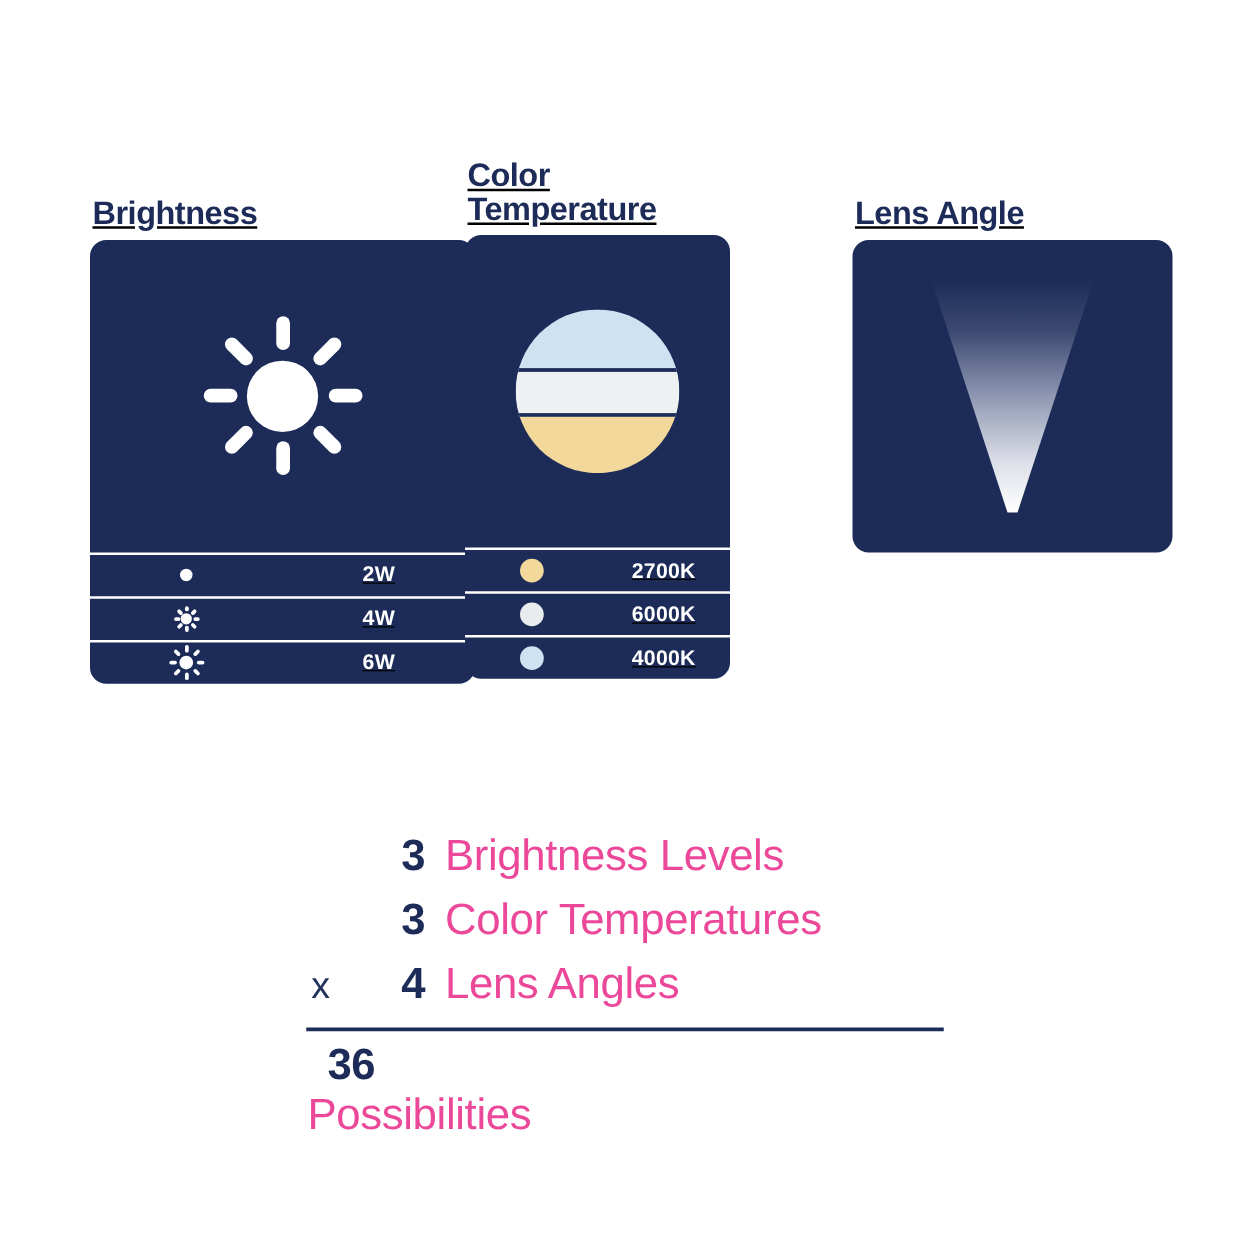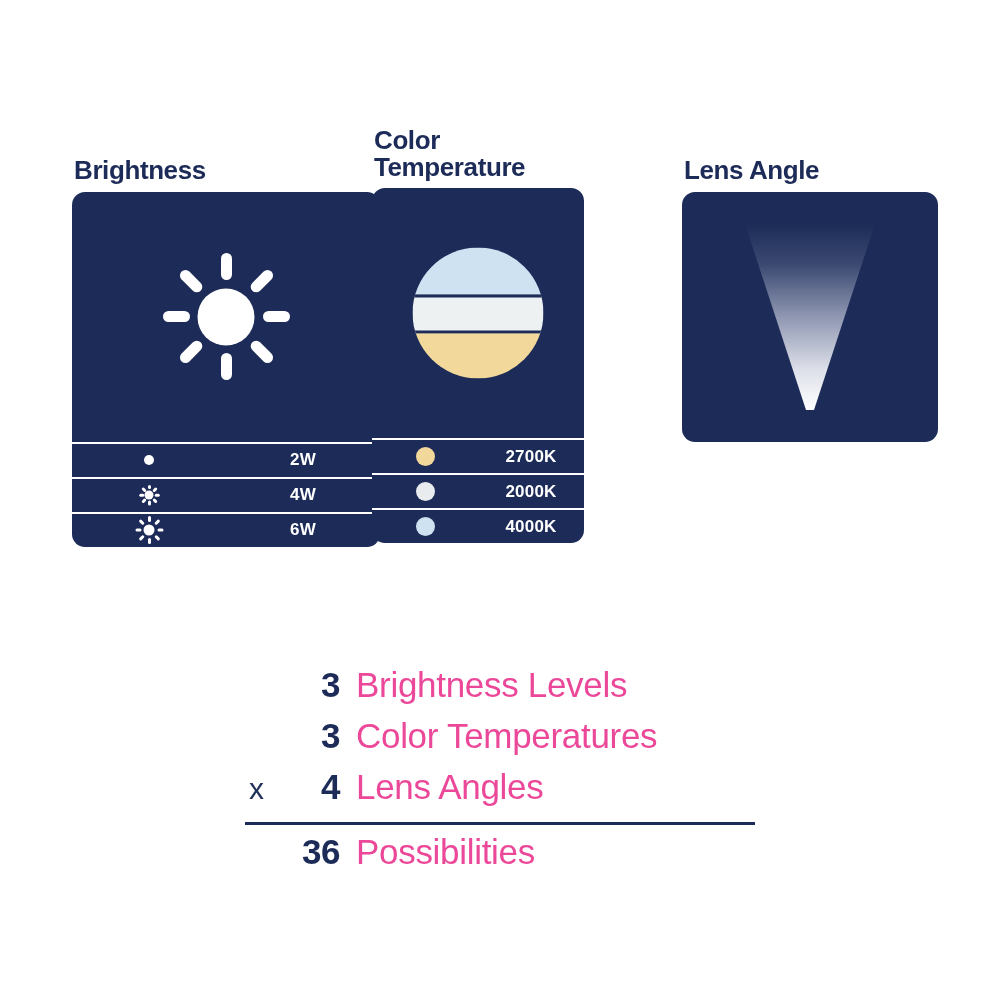--- a/index.html
+++ b/index.html
@@ -15,20 +15,21 @@
   }
   .canvas {
     position: relative;
     width: 1000px;
     height: 1000px;
   }
 
   
   .card-block {
     position: absolute;
+    text-decoration: underline;
   }
   .card-title {
     color: #1c2b57;
     font-weight: bold;
     font-size: 26px;
     line-height: 1.02;
     letter-spacing: -0.4px;
     margin: 0 0 8px 2px;
     white-space: pre-line;
   }
@@ -297,21 +298,21 @@
           <div class="row-icon">
             <span class="swatch" style="background:#f2d89a;"></span>
           </div>
           <div class="row-label">2700K</div>
         </div>
 
         <div class="row">
           <div class="row-icon">
             <span class="swatch" style="background:#e9ecee;"></span>
           </div>
-          <div class="row-label">2000K</div>
+          <div class="row-label">6000K</div>
         </div>
 
         <div class="row">
           <div class="row-icon">
             <span class="swatch" style="background:#cfe2f2;"></span>
           </div>
           <div class="row-label">4000K</div>
         </div>
 
       </div>
@@ -353,21 +354,21 @@
     </div>
 
     <div class="sum-row" style="margin-left:230px;">
       <span class="sum-op">x</span>
       <span class="sum-num">4</span>
       <span class="sum-label">Lens Angles</span>
     </div>
 
     <div class="sum-divider"></div>
 
-    <div class="sum-row" style="margin-left:230px;">
+    <div class="sum-row" style="margin-left:230px;flex-direction:column;">
       <span class="sum-op"></span>
       <span class="sum-num">36</span>
       <span class="sum-label">Possibilities</span>
     </div>
 
   </div>
 
 </div>
 
 </body></html>

